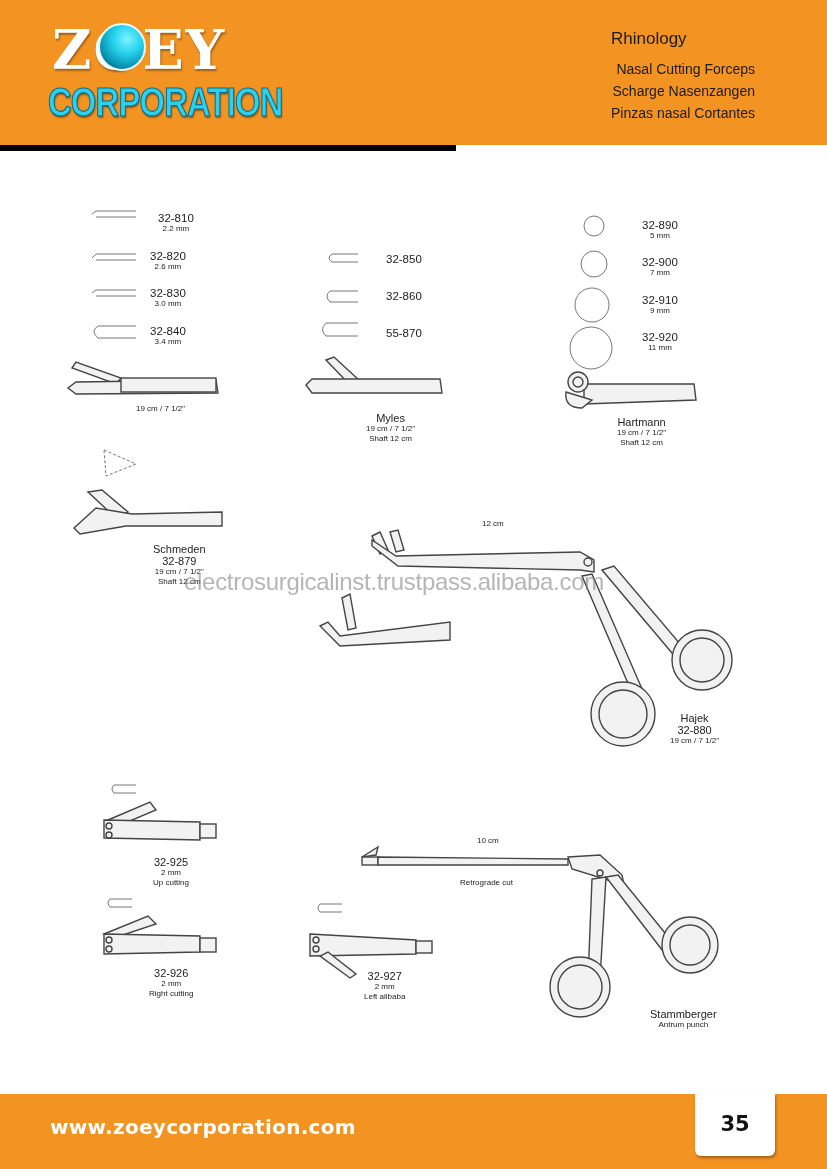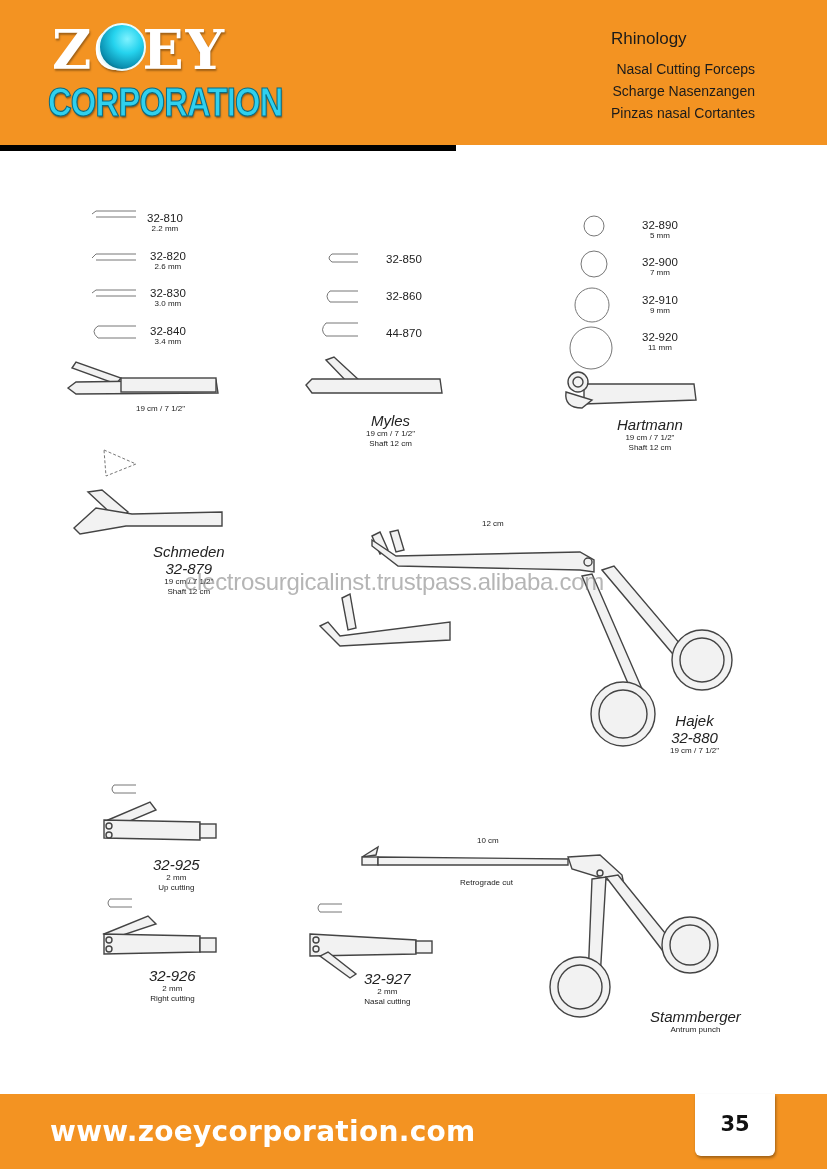--- a/index.html
+++ b/index.html
@@ -16,30 +16,30 @@
   .logo-corp { position: absolute; left: 0; top: 62px; font-family: "Liberation Sans", sans-serif; font-size: 40px; font-weight: bold; color: #2fd0ee;
      letter-spacing: -1px; transform: scaleX(0.82); transform-origin: left; -webkit-text-stroke: 1.2px #0b6c83; text-shadow: 1px 2px 2px rgba(0,0,0,0.4); }
 
   .header-titles { position: absolute; left: 611px; top: 29px; }
   .header-titles .t1 { font-size: 17px; color: #1b1b1b; margin-bottom: 9px; }
   .header-titles .t2 { font-size: 14px; color: #1b1b1b; line-height: 22px; text-align: right; }
 
   .label { position: absolute; font-size: 11px; color: #222; text-align: center; white-space: nowrap; }
   .label .code { font-size: 11.5px; display: block; }
   .label .sub { font-size: 8px; display: block; line-height: 10px; }
-  .label .name { font-size: 15px; display: block; font-style: italic; }
+  .label .name { font-size: 11px; display: block; }
 
   svg.drawing { position: absolute; overflow: visible; }
   svg.drawing path, svg.drawing rect, svg.drawing circle, svg.drawing line, svg.drawing polygon { stroke: #444; fill: #f2f2f2; stroke-width: 1.4; }
   svg.drawing .thin { stroke-width: 1; fill: none; stroke: #777; }
 
   .watermark { position: absolute; left: 184px; top: 568px; font-size: 24px; color: rgba(120,120,120,0.55); white-space: nowrap; letter-spacing: -0.3px; }
 
   .footer { position: absolute; left: 0; top: 1094px; width: 827px; height: 75px; background: #f39322; }
-  .footer-url { position: absolute; left: 50px; top: 1115px; font-family: "DejaVu Sans", sans-serif; font-weight: bold; font-size: 28px; color: #ffffff; letter-spacing: 0.3px; }
+  .footer-url { position: absolute; left: 50px; top: 1115px; font-family: "DejaVu Sans", sans-serif; font-weight: bold; font-size: 20px; color: #ffffff; letter-spacing: 0.3px; }
   .page-box { position: absolute; left: 695px; top: 1094px; width: 80px; height: 62px; background: #fff; border-radius: 0 0 6px 6px; box-shadow: 1px 2px 3px rgba(0,0,0,0.35); }
   .page-num { position: absolute; left: 0; width: 80px; top: 18px; text-align: center; font-family: "DejaVu Sans", sans-serif; font-weight: bold; font-size: 21px; color: #111; }
 </style>
 </head>
 <body>
 
 <div class="header"></div>
 <div class="header-rule"></div>
 
 <div class="logo">
@@ -54,21 +54,21 @@
   <div class="t2">Scharge Nasenzangen</div>
   <div class="t2">Pinzas nasal Cortantes</div>
 </div>
 
 <svg class="drawing" style="left:90px;top:208px" width="50" height="130">
   <path class="thin" d="M2 6 L6 3 L46 3 M6 9 L46 9"></path>
   <path class="thin" d="M2 50 L6 46 L46 46 M6 52 L46 52"></path>
   <path class="thin" d="M2 85 L6 82 L46 82 M6 88 L46 88"></path>
   <path class="thin" d="M8 118 Q0 123 8 130 L46 130 M8 118 L46 118"></path>
 </svg>
-<div class="label" style="left:147px;top:212px">
+<div class="label" style="left:158px;top:212px">
   <span class="code">32-810</span>
     <span class="sub">2.2 mm</span>
   </div>
 <div class="label" style="left:150px;top:250px">
   <span class="code">32-820</span>
     <span class="sub">2.6 mm</span>
   </div>
 <div class="label" style="left:150px;top:287px">
   <span class="code">32-830</span>
     <span class="sub">3.0 mm</span>
@@ -92,21 +92,21 @@
   <path class="thin" d="M42 41 L14 41 Q8 46 14 52 L42 52"></path>
   <path class="thin" d="M42 73 L10 73 Q3 80 10 86 L42 86"></path>
 </svg>
 <div class="label" style="left:386px;top:253px">
     <span class="code">32-850</span>
   </div>
 <div class="label" style="left:386px;top:290px">
     <span class="code">32-860</span>
   </div>
 <div class="label" style="left:386px;top:327px">
-    <span class="code">44-870</span>
+    <span class="code">55-870</span>
   </div>
 
 <svg class="drawing" style="left:304px;top:355px" width="140" height="42">
   <path d="M22 5 L30 2 L56 26 L46 30 Z"></path>
   <path d="M2 30 L8 24 L136 24 L138 38 L8 38 Z"></path>
 </svg>
 <div class="label" style="left:366px;top:412px">
   <span class="name">Myles</span>
     <span class="sub">19 cm / 7 1/2"</span>
     <span class="sub">Shaft 12 cm</span>
@@ -222,21 +222,21 @@
 <svg class="drawing" style="left:306px;top:930px" width="130" height="50">
   <path d="M4 4 L110 10 L110 24 L4 26 Z"></path>
   <rect x="110" y="11" width="16" height="12"></rect>
   <path d="M22 22 L50 44 L44 48 L14 26 Z"></path>
   <circle cx="10" cy="10" r="3" fill="#fff"></circle>
   <circle cx="10" cy="19" r="3" fill="#fff"></circle>
 </svg>
 <div class="label" style="left:364px;top:970px">
   <span class="name">32-927</span>
     <span class="sub">2 mm</span>
-    <span class="sub">Nasal cutting</span>
+    <span class="sub">Left alibaba</span>
   </div>
 
 <div class="label" style="left:477px;top:836px">
     <span class="sub">10 cm</span>
   </div>
 <svg class="drawing" style="left:360px;top:845px" width="400" height="180">
   <path d="M2 12 L18 2 L16 10 Z"></path>
   <rect x="2" y="12" width="16" height="8"></rect>
   <path d="M18 12 L208 14 L208 20 L18 20 Z"></path>
   <path d="M208 12 L240 10 L262 30 L264 40 L212 24 Z"></path>

